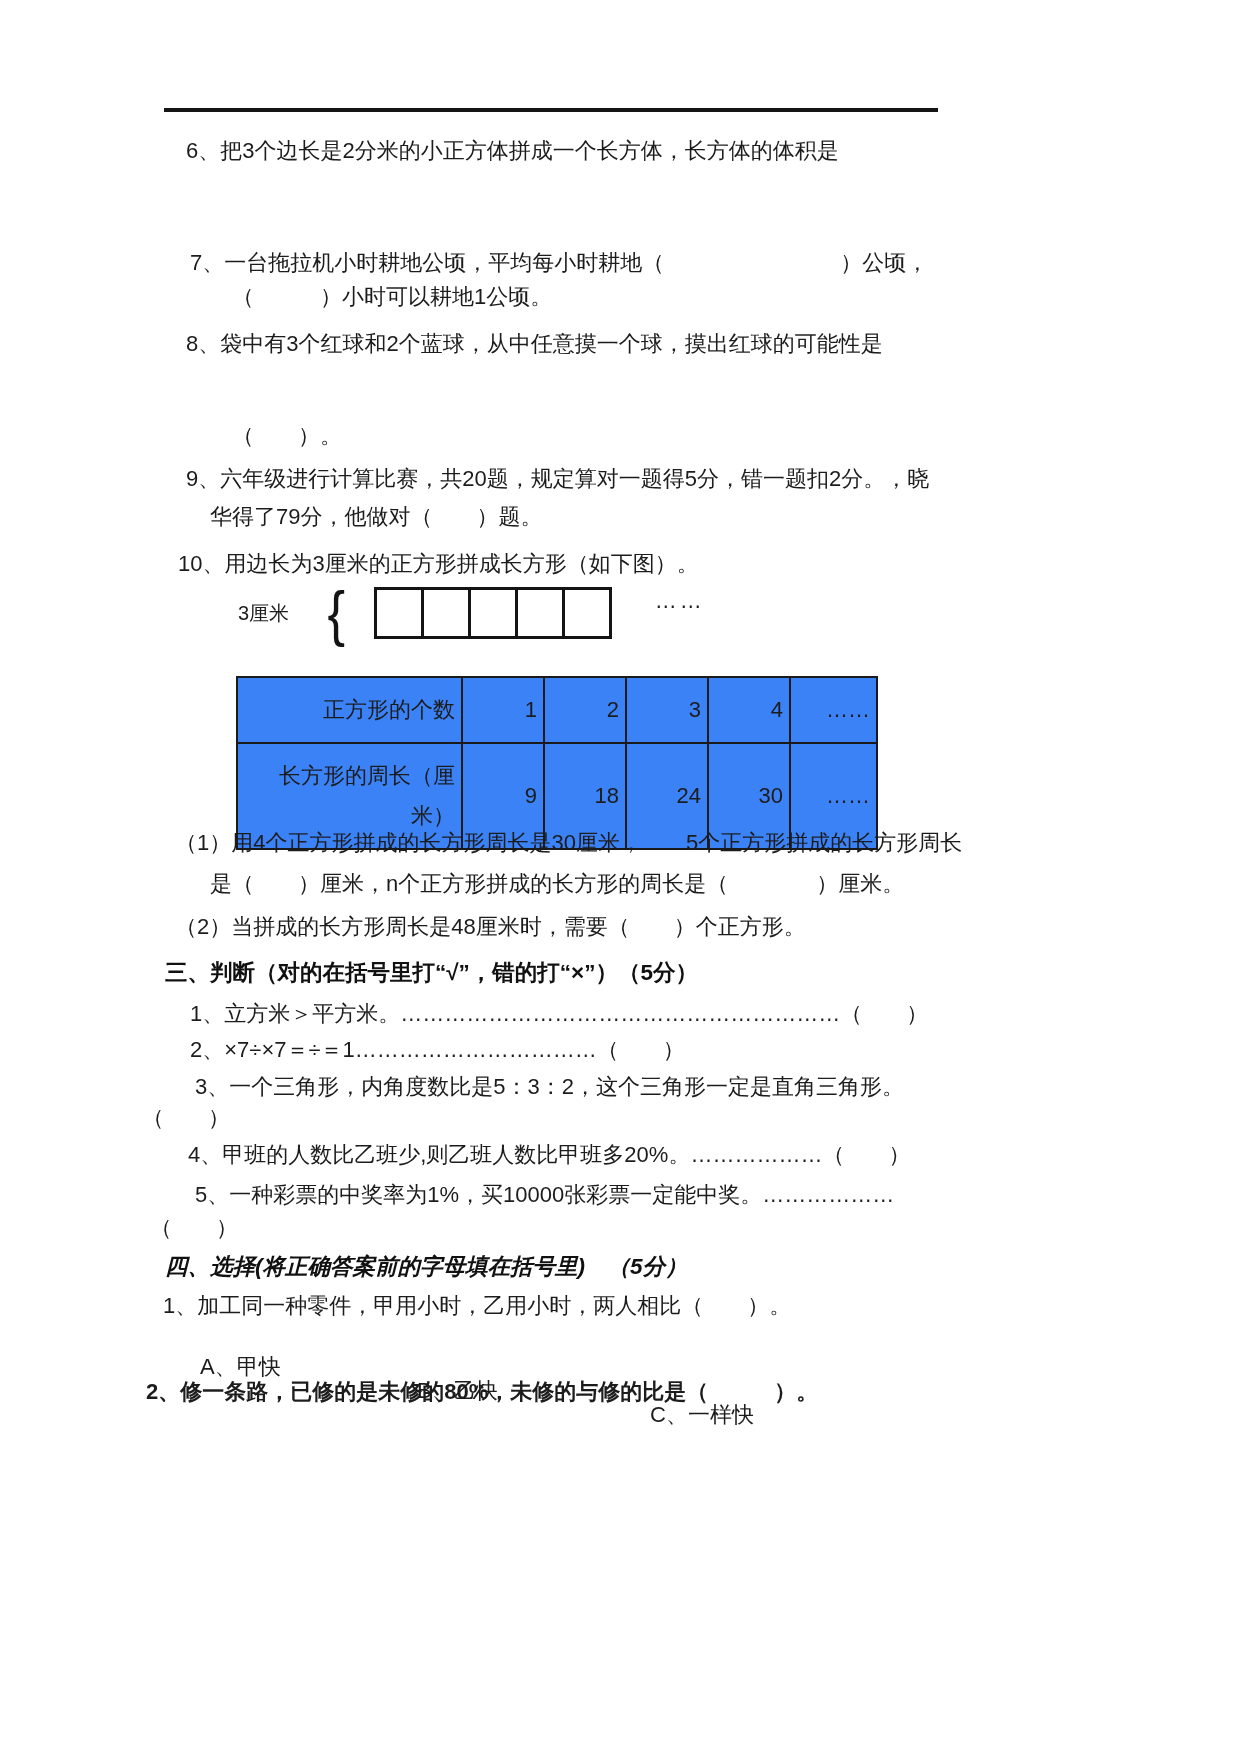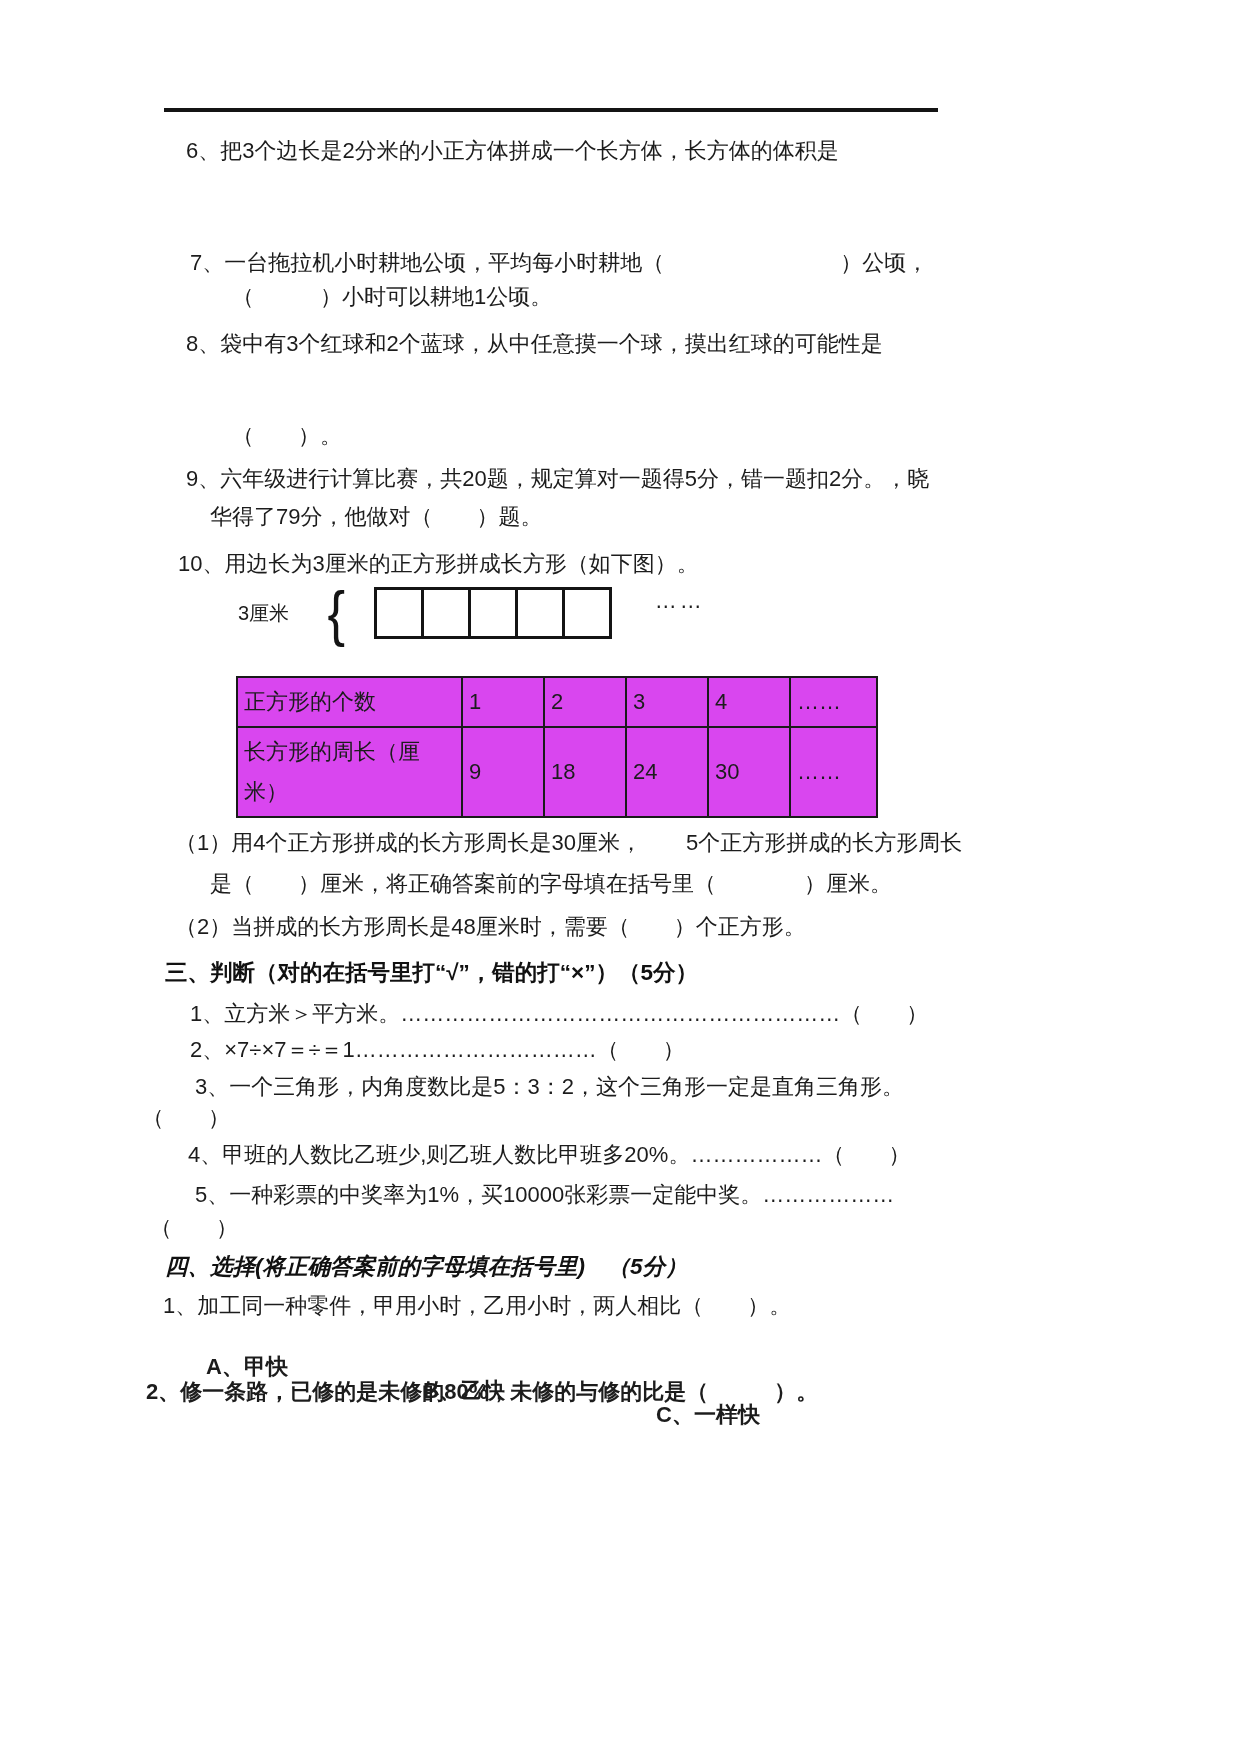--- a/index.html
+++ b/index.html
@@ -69,24 +69,24 @@
     left: 236px;
     top: 676px;
     border-collapse: collapse;
     table-layout: fixed;
     width: 640px;
     font-size: 22px;
     color: #1c1c1c;
   }
   .qtable td {
     border: 2px solid #1a1a1a;
-    text-align: left;
+    text-align: right;
     vertical-align: middle;
-    padding: 0 6px;
-    background: #d946ef;
+    padding: 8px 6px;
+    background: #3b82f6;
   }
   .qtable .r1 td { height: 48px; }
   .qtable .r2 td { height: 88px; }
   .qtable .lbl { white-space: normal; line-height: 40px; }
   .opt { position: absolute; font-size: 22px; white-space: pre; }
 </style>
 </head>
 <body>
 
 <div class="page">
@@ -142,34 +142,34 @@
       <td>9</td>
       <td>18</td>
       <td>24</td>
       <td>30</td>
       <td>……</td>
     </tr>
   </tbody>
     </table>
 
   <div class="ln" style="left:175px; top:831px;">（1）用4个正方形拼成的长方形周长是30厘米，　　5个正方形拼成的长方形周长</div>
-  <div class="ln" style="left:210px; top:872px;">是（　　）厘米，将正确答案前的字母填在括号里（　　　　）厘米。</div>
+  <div class="ln" style="left:210px; top:872px;">是（　　）厘米，n个正方形拼成的长方形的周长是（　　　　）厘米。</div>
   <div class="ln" style="left:175px; top:915px;">（2）当拼成的长方形周长是48厘米时，需要（　　）个正方形。</div>
 
   <div class="ln sec" style="left:165px; top:961px;">三、判断（对的在括号里打“√”，错的打“×”）（5分）</div>
   <div class="ln" style="left:190px; top:1002px;">1、立方米＞平方米。……………………………………………………（　　）</div>
   <div class="ln" style="left:190px; top:1038px;">2、×7÷×7＝÷＝1……………………………（　　）</div>
   <div class="ln" style="left:195px; top:1075px;">3、一个三角形，内角度数比是5：3：2，这个三角形一定是直角三角形。</div>
   <div class="ln" style="left:142px; top:1106px;">（　　）</div>
   <div class="ln" style="left:188px; top:1143px;">4、甲班的人数比乙班少,则乙班人数比甲班多20%。………………（　　）</div>
   <div class="ln" style="left:195px; top:1183px;">5、一种彩票的中奖率为1%，买10000张彩票一定能中奖。………………</div>
   <div class="ln" style="left:150px; top:1216px;">（　　）</div>
 
   <div class="ln sec" style="left:165px; top:1255px;font-style:italic;">四、选择(将正确答案前的字母填在括号里)　（5分）</div>
   <div class="ln" style="left:163px; top:1294px;">1、加工同一种零件，甲用小时，乙用小时，两人相比（　　）。</div>
-  <div class="ln" style="left:6px; top:1331px; width:1129px;font-weight:bold;">
+  <div class="ln" style="left:0; top:1331px; width:1129px;">
     <span class="opt" style="left:200px;">A、甲快</span>
     <span class="opt" style="left:417px;">B、乙快</span>
     <span class="opt" style="left:650px;">C、一样快</span>
   </div>
   <div class="ln" style="left:146px; top:1380px;font-weight:bold;">2、修一条路，已修的是未修的80%，未修的与修的比是（　　　）。</div>
 
 </div>
 
 </body></html>

